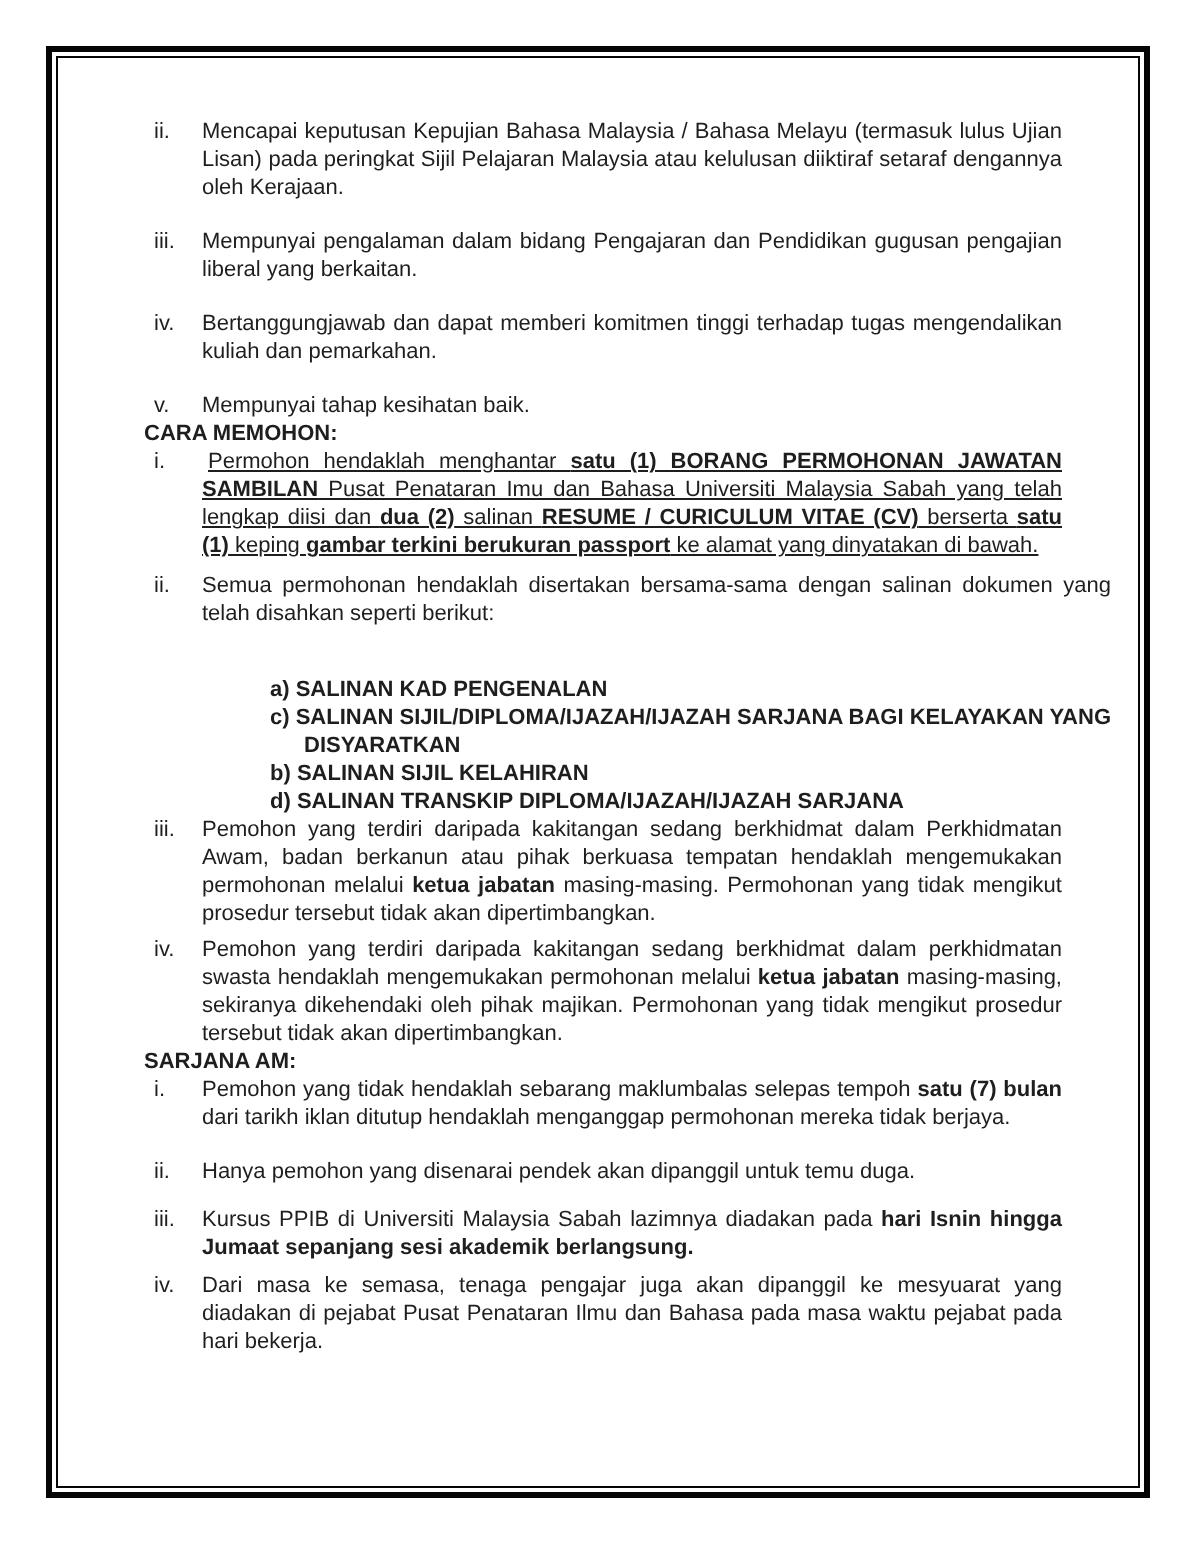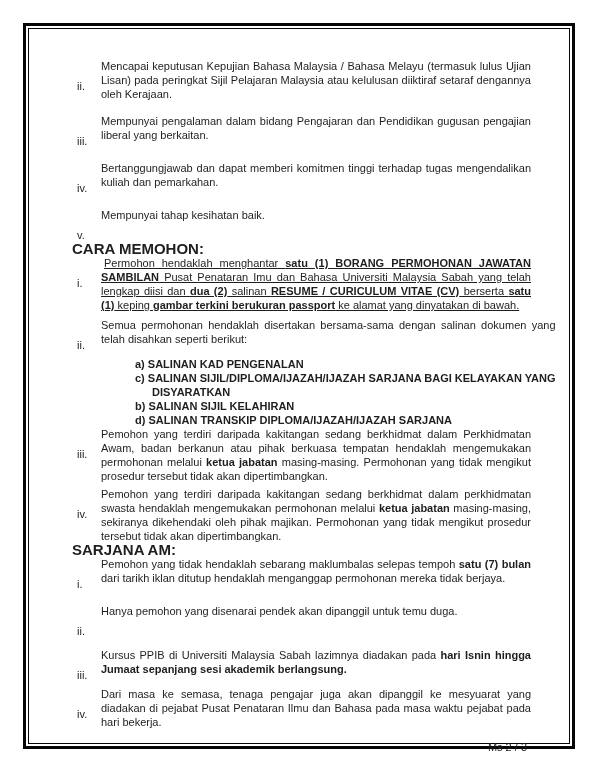--- a/index.html
+++ b/index.html
@@ -41,43 +41,42 @@
     line-height: 14px;
   }
   .item {
     display: flex;
   }
   .num {
     flex: none;
     width: 29px;
     padding-left: 5px;
     box-sizing: border-box;
-    margin-top: 20px;
   }
   .txt {
     flex: 1;
     text-align: justify;
   }
   .b { font-weight: bold; }
   .indent1 { text-indent: 3px; text-decoration: underline; }
   h2.section-heading {
-    font-size: 15px;
+    font-size: 11px;
     line-height: 14px;
     font-weight: bold;
     margin: 0;
   }
   .mb13 { margin-bottom: 13px; }
   .mb10 { margin-bottom: 10px; }
   .mb7  { margin-bottom: 7px; }
   .mb6  { margin-bottom: 6px; }
   .mb5  { margin-bottom: 5px; }
   .mb4  { margin-bottom: 4px; }
   .mb11 { margin-bottom: 11px; }
   .mt29 { margin-top: 29px; }
-  .sublist { margin-top: 11px; }
+  .sublist { margin-top: 24px; }
   .sub {
     margin-left: 34px;
     font-weight: bold;
     white-space: pre;
     padding-left: 17px;
     text-indent: -17px;
     text-align: left;
   }
   .footer {
     margin-top: 11px;
@@ -160,15 +159,14 @@
     <div class="item mb5">
       <div class="num">iii.</div>
       <div class="txt"><span>Kursus PPIB di Universiti Malaysia Sabah lazimnya diadakan pada </span><span class="b">hari Isnin hingga Jumaat sepanjang sesi akademik berlangsung.</span></div>
     </div>
     <div class="item">
       <div class="num">iv.</div>
       <div class="txt"><span>Dari masa ke semasa, tenaga pengajar juga akan dipanggil ke mesyuarat yang diadakan di pejabat Pusat Penataran Ilmu dan Bahasa pada masa waktu pejabat pada hari bekerja.</span></div>
     </div>
   </div>
 
-  <div class="footer">Ms 2 / 3</div>
 
 </div>
 
 </body></html>

